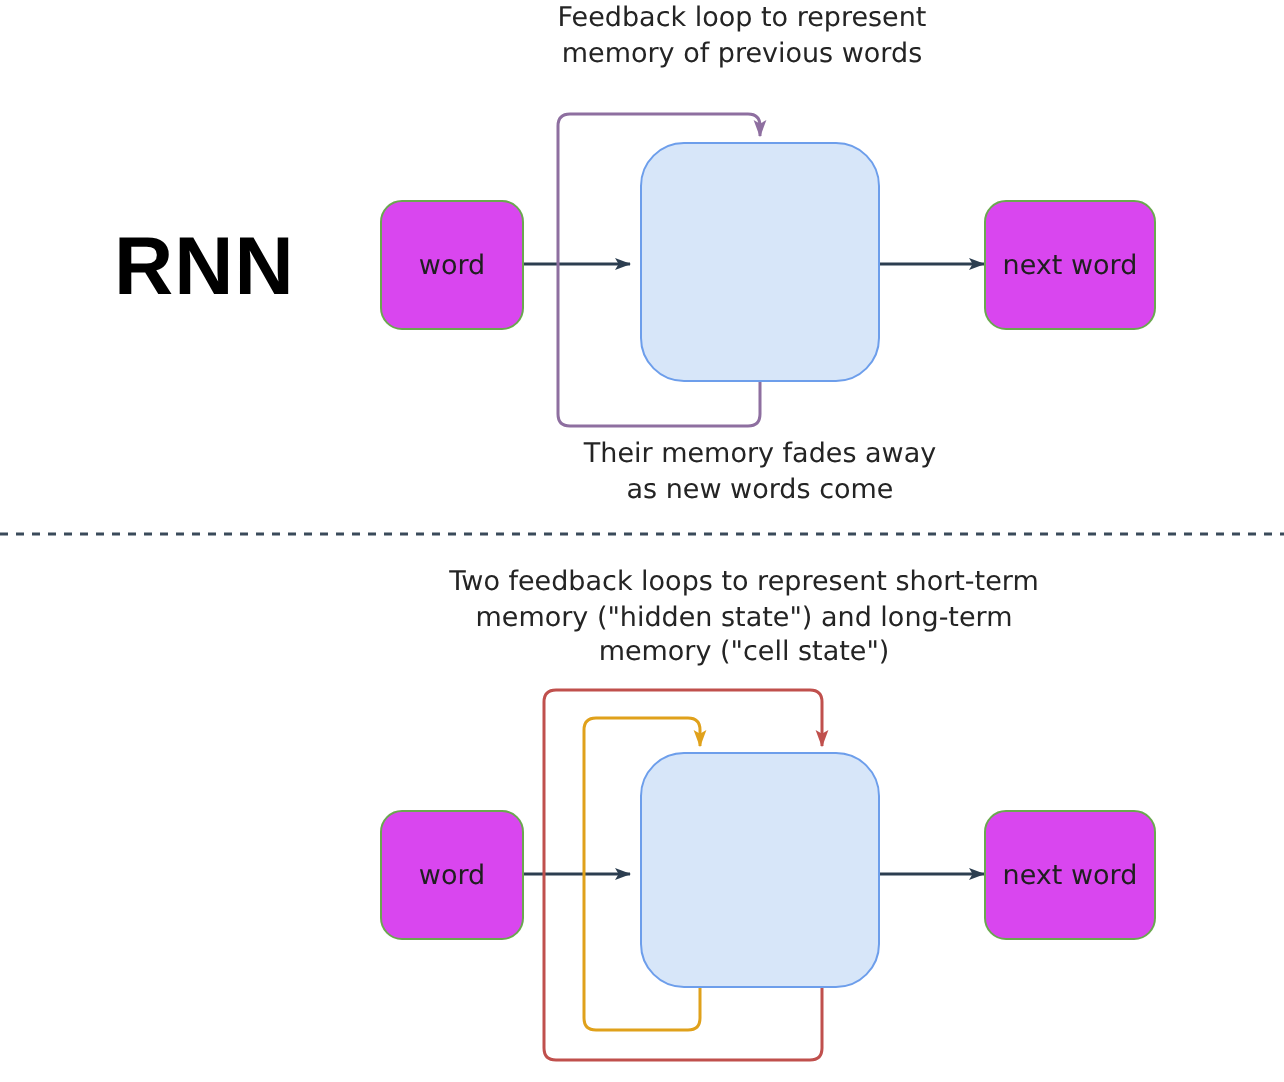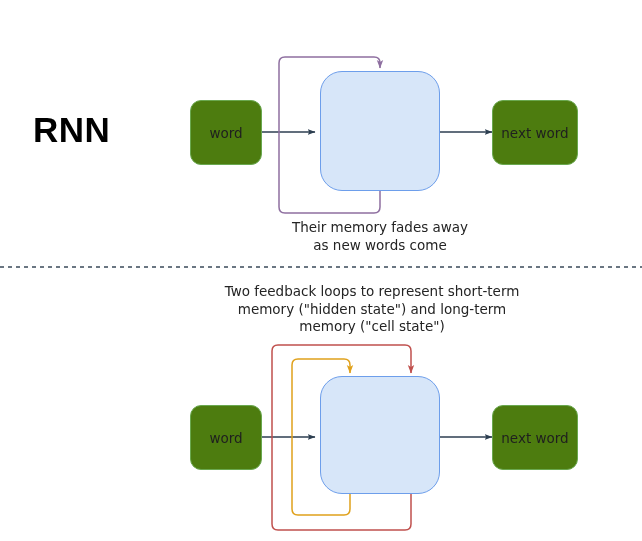--- a/index.html
+++ b/index.html
@@ -29,51 +29,54 @@
     position: absolute;
     text-align: center;
     font-size: 13.5px;
     line-height: 17.5px;
     color: #242424;
     white-space: pre-line;
     font-family: "DejaVu Sans", "Liberation Sans", sans-serif;
   }
   .section-label {
     position: absolute;
-    font-size: 35px;
+    font-size: 41px;
     font-weight: bold;
     color: #000000;
     letter-spacing: 0.5px;
     font-family: "Liberation Sans", "DejaVu Sans", sans-serif;
+    margin-left: 24px;
   }
   .node {
     position: absolute;
     box-sizing: border-box;
     display: flex;
     align-items: center;
     justify-content: center;
     font-size: 13.5px;
     color: #1f1f1f;
   }
   .node-green {
-    background: #4d7c0f;
+    background: #d946ef;
     border: 1.4px solid #6aa84f;
     border-radius: 11px;
   }
   .node-blue {
     background: #d7e6f9;
     border: 1.4px solid #6d9eeb;
     border-radius: 22px;
   }
 </style>
 </head>
 <body>
 
 <div id="canvas">
 
+  <div class="caption" style="left:246px; top:1px; width:250px;">Feedback loop to represent
+memory of previous words</div>
 
   <div class="section-label" style="left:33px; top:110px;">RNN</div>
 
   <svg class="svg-layer" viewBox="0 0 642 541" xmlns="http://www.w3.org/2000/svg">
     <defs>
       <marker id="arrowDark" markerWidth="9" markerHeight="9" refX="7.5" refY="3.4" orient="auto" markerUnits="userSpaceOnUse">
         <path d="M0,0.4 L8,3.4 L0,6.4 L1.8,3.4 Z" fill="#2c3e50"></path>
       </marker>
       <marker id="arrowPurple" markerWidth="10" markerHeight="10" refX="8" refY="3.6" orient="auto" markerUnits="userSpaceOnUse">
         <path d="M0,0.4 L8.6,3.6 L0,6.8 L1.9,3.6 Z" fill="#8e6fa0"></path>

